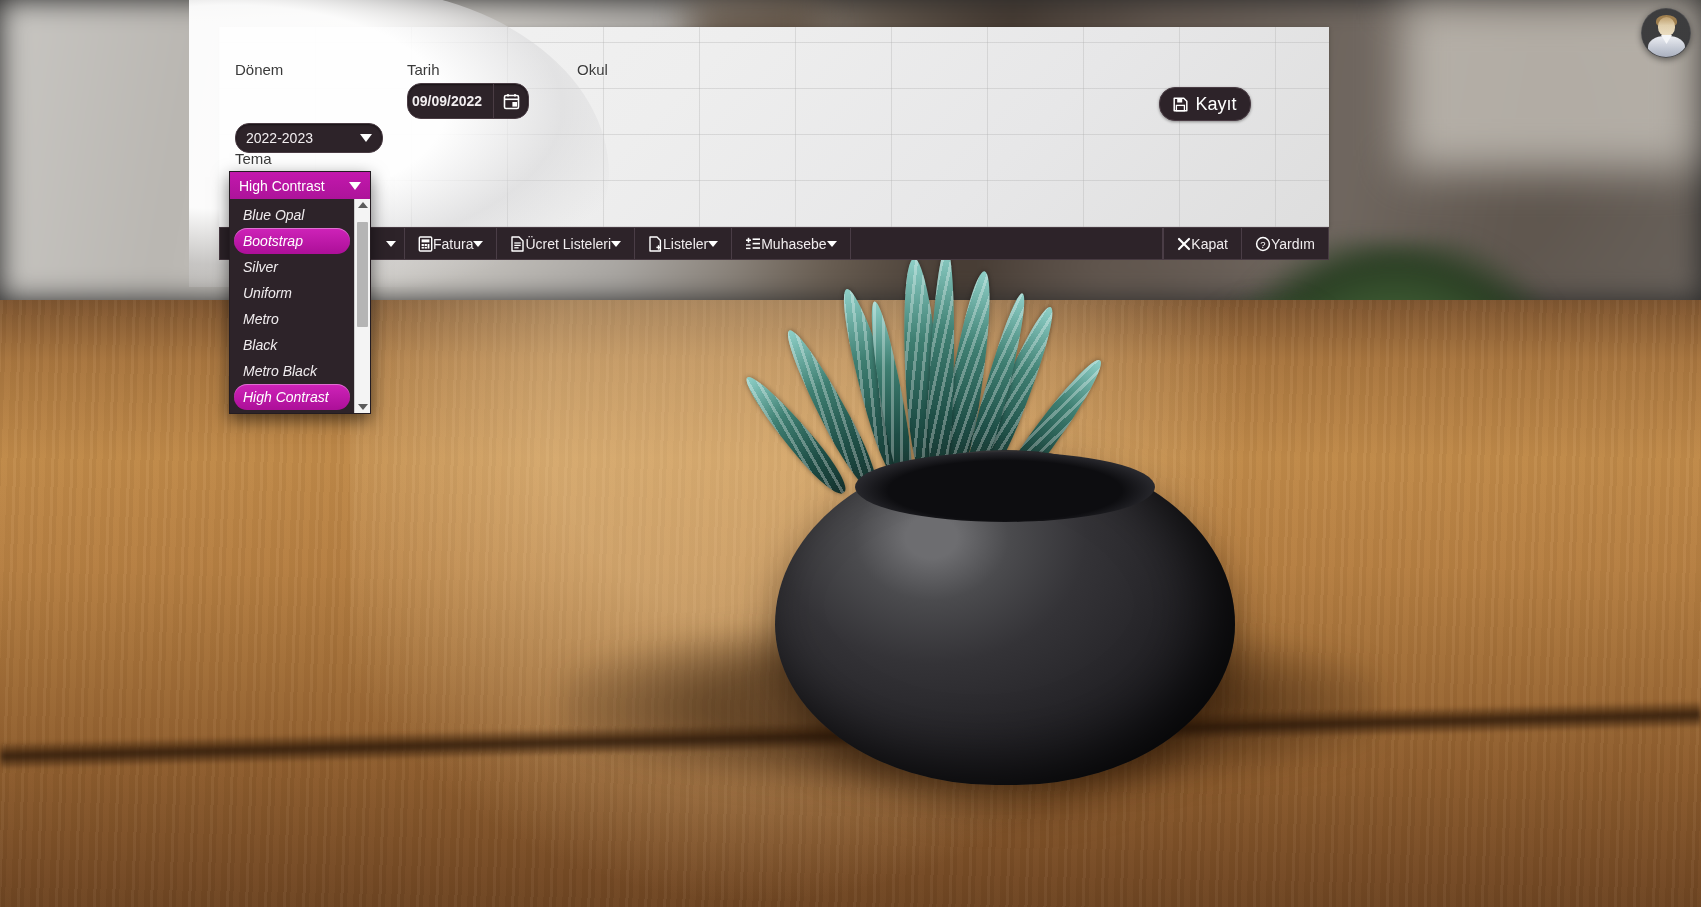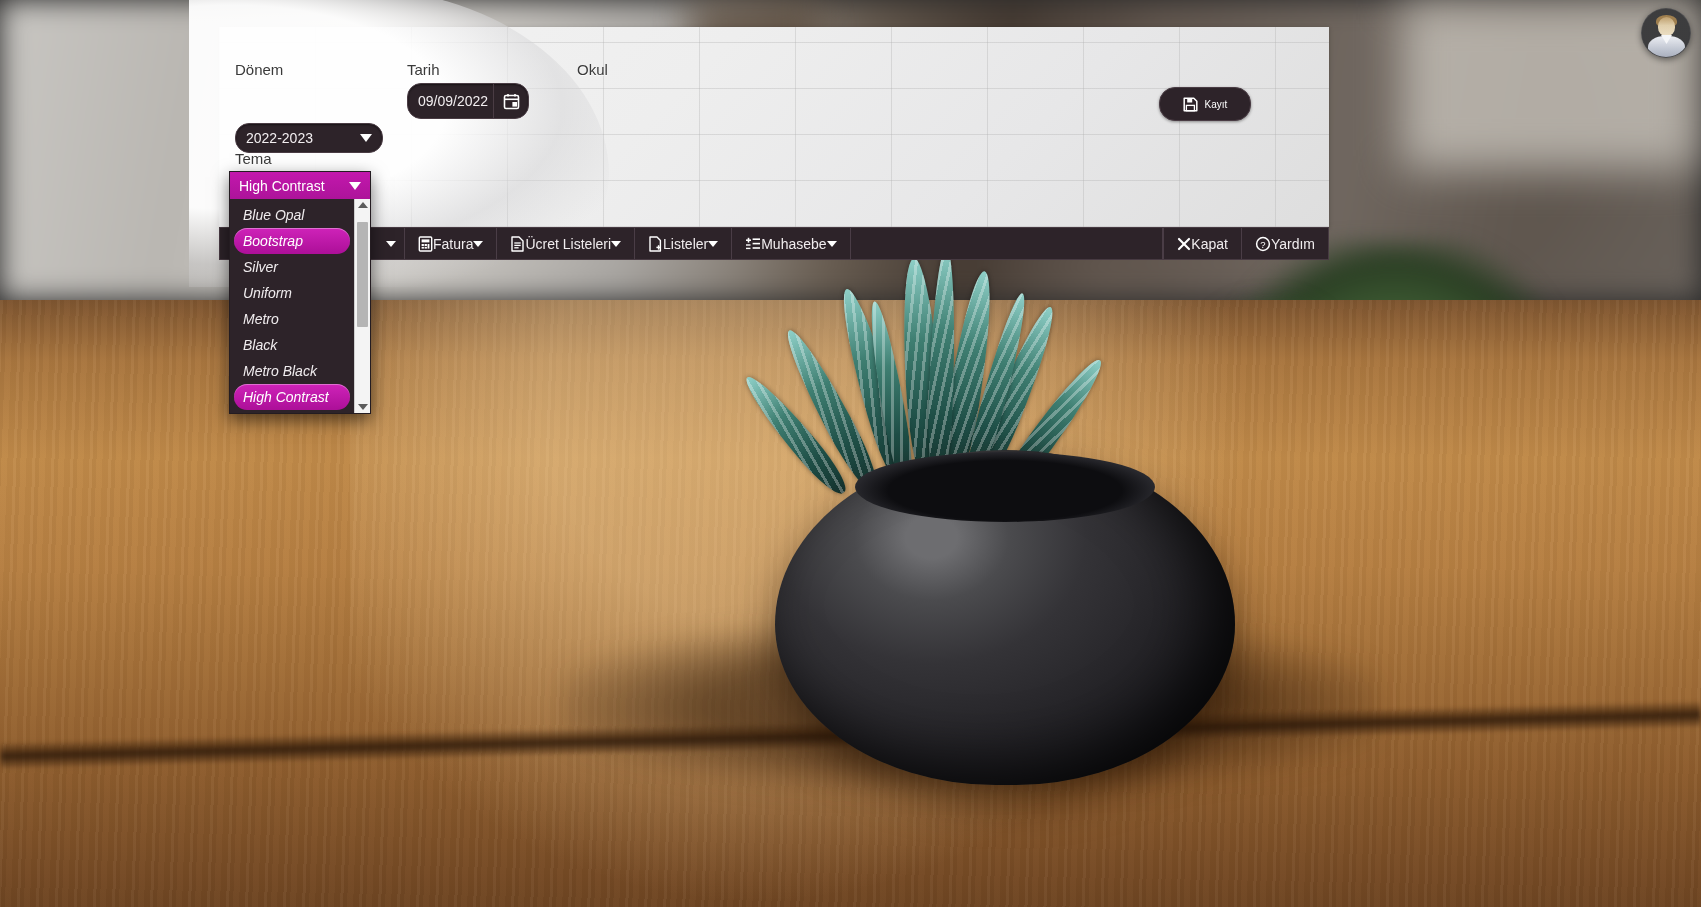--- a/index.html
+++ b/index.html
@@ -118,35 +118,35 @@
   }
 
   #f-donem{left:16px;top:34px;width:148px;}
   #f-donem .ctl{width:148px;margin-top:45px;}
   #f-tarih{left:188px;top:34px;width:122px;}
   #tarih-box{
     width:122px;height:36px;background:#2d2329;border:1px solid #4a3c44;border-radius:14px;
     display:flex;align-items:center;box-sizing:border-box;color:#f2eef0;font-size:14px;
     box-shadow:inset 0 1px 2px rgba(0,0,0,.5);
   }
-  #tarih-box .val{flex:1;padding-left:10px;}
+  #tarih-box .val{flex:1;padding-left:4px;font-weight:bold;}
   .cal-btn{
     width:34px;height:100%;display:flex;align-items:center;justify-content:center;
     border-left:1px solid #4a3c44;cursor:pointer;
   }
   #f-okul{left:358px;top:34px;width:494px;}
   #f-okul .ctl{width:494px;}
 
   #f-tema{left:16px;top:123px;width:140px;}
 
   .save-btn{
     position:absolute;left:940px;top:60px;width:90px;height:32px;
     background:#2d2329;border:1px solid #4a3c44;border-radius:16px;
     display:flex;align-items:center;justify-content:center;gap:7px;
-    color:#fff;font-size:10px;cursor:pointer;
+    color:#fff;font-size:18px;cursor:pointer;
     box-shadow:0 1px 3px rgba(0,0,0,.4);
   }
 
   
   .toolbar{
     position:absolute;left:0;top:200px;width:1110px;height:33px;
     background:#2d2329;border:1px solid #473a42;box-sizing:border-box;
     display:flex;align-items:stretch;color:#f0ecee;font-size:14px;
   }
   .tb-item{

